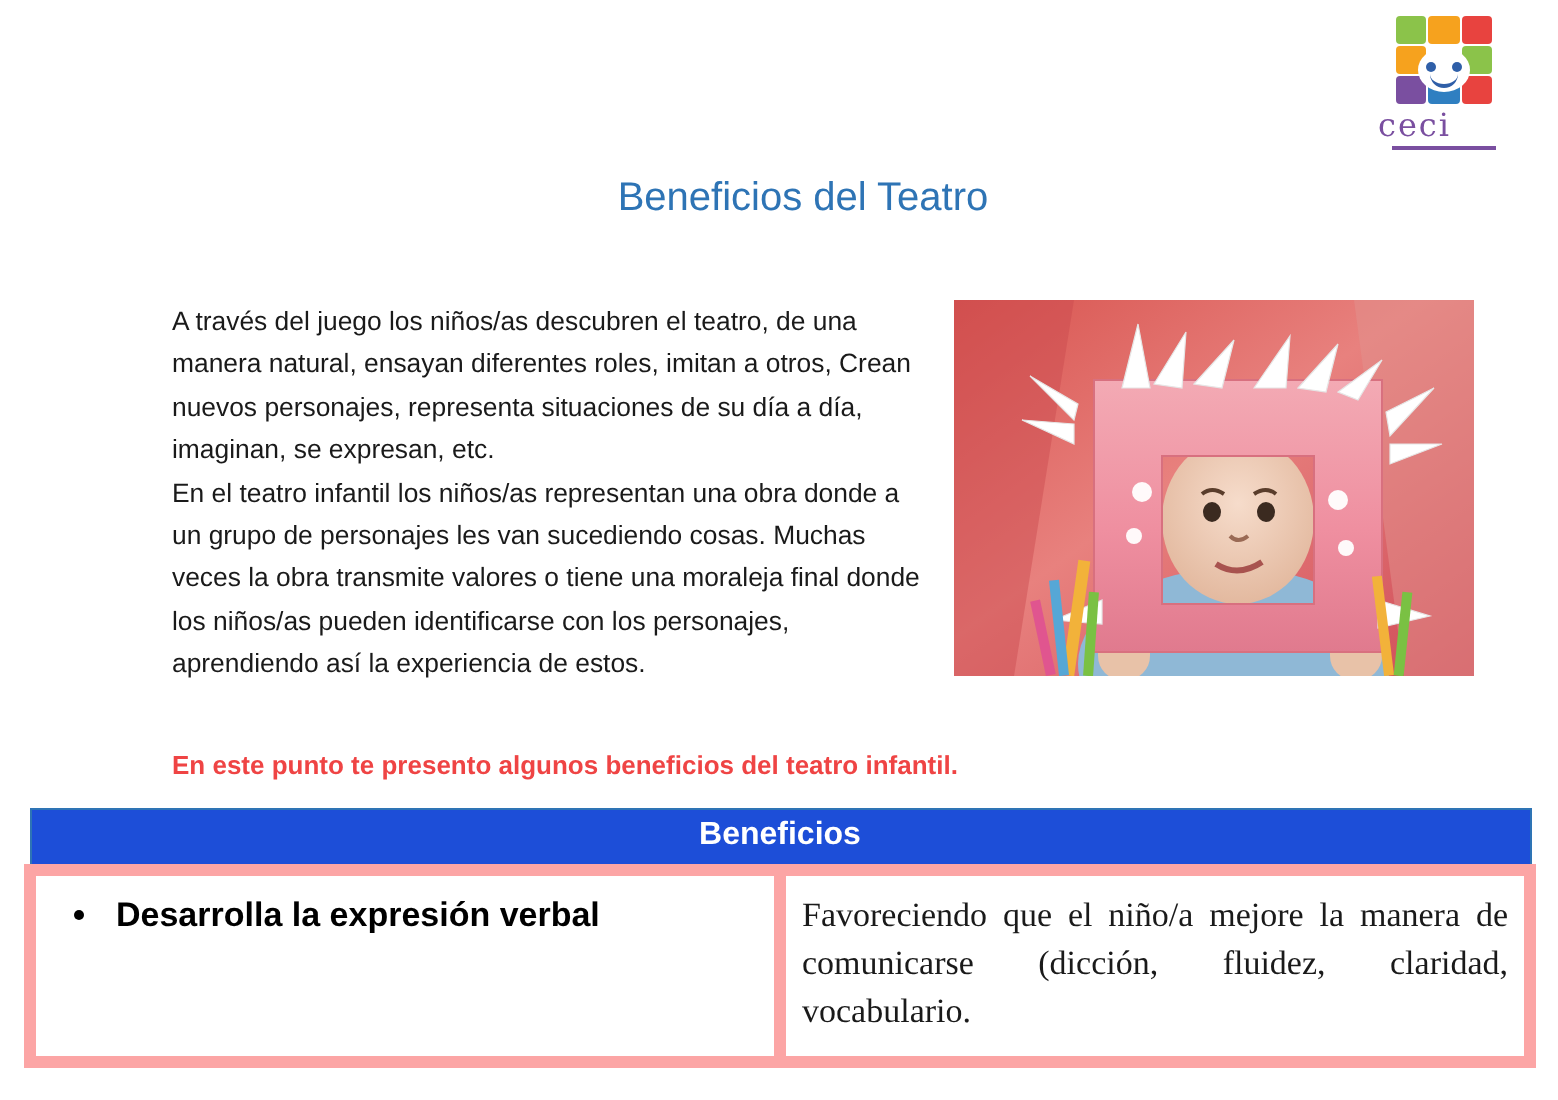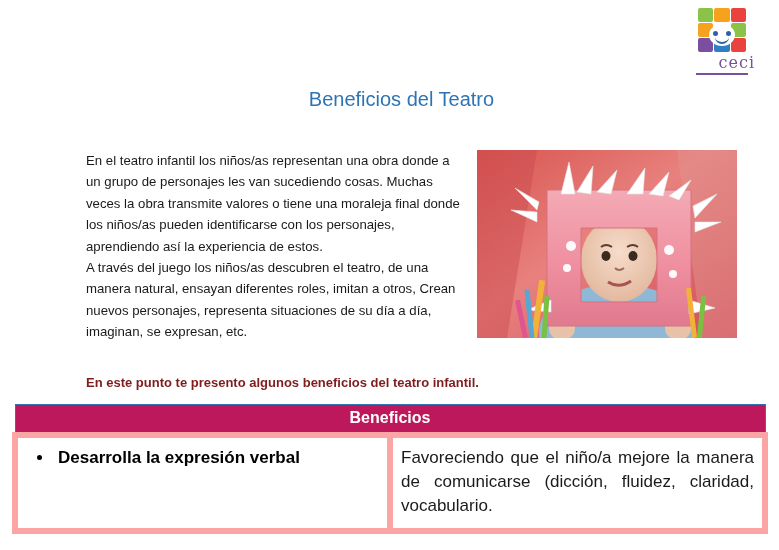--- a/index.html
+++ b/index.html
@@ -57,21 +57,21 @@
   .logo-face .smile {
     position: absolute;
     left: 6px;
     top: 11px;
     width: 14px;
     height: 7px;
     border-bottom: 2px solid #2f5fa8;
     border-radius: 0 0 14px 14px;
   }
   .logo-text {
-    text-align: right;
+    text-align: left;
     font-family: "DejaVu Serif", serif;
     font-size: 16px;
     color: #7a4fa0;
     letter-spacing: 1px;
     margin-top: 1px;
   }
   .logo-underline {
     width: 52px;
     height: 2px;
     background: #7a4fa0;
@@ -114,34 +114,34 @@
   }
   .photo svg { display: block; }
 
   
   .lead-in {
     position: absolute;
     top: 375px;
     left: 86px;
     font-size: 13px;
     font-weight: bold;
-    color: #7f1d1d;
+    color: #ef4444;
   }
 
   
   .benefits-table {
     position: absolute;
     top: 404px;
     left: 12px;
     width: 756px;
     border-collapse: collapse;
     table-layout: fixed;
   }
   .benefits-table th {
-    background: #be185d;
+    background: #1d4ed8;
     color: #ffffff;
     font-size: 16px;
     font-weight: bold;
     text-align: center;
     padding: 4px 0 5px 0;
     border: 1px solid #2e74b5;
   }
   .benefits-table td {
     border: 6px solid #fca5a5;
     vertical-align: top;
@@ -156,20 +156,21 @@
   }
   .cell-term ul {
     margin: 0;
     padding-left: 36px;
     list-style-type: disc;
   }
   .cell-term li { padding-left: 4px; }
   .cell-desc {
     text-align: justify;
     color: #1a1a1a;
+    font-family: Liberation Serif, serif;
   }
 </style>
 </head>
 <body>
 
 <div class="logo-wrap">
   <div class="logo-grid">
     <div class="logo-cell" style="background:#8bc34a"></div>
     <div class="logo-cell" style="background:#f6a21e"></div>
     <div class="logo-cell" style="background:#e8433f"></div>
@@ -185,22 +186,22 @@
     <span class="eye r"></span>
     <span class="smile"></span>
   </div>
   <div class="logo-text">ceci</div>
   <div class="logo-underline"></div>
 </div>
 
 <div class="doc-title">Beneficios del Teatro</div>
 
 <div class="intro">
+  <p>A través del juego los niños/as descubren el teatro, de una manera natural, ensayan diferentes roles, imitan a otros, Crean nuevos personajes, representa situaciones de su día a día, imaginan, se expresan, etc.</p>
   <p>En el teatro infantil los niños/as representan una obra donde a un grupo de personajes les van sucediendo cosas. Muchas veces la obra transmite valores o tiene una moraleja final donde los niños/as pueden identificarse con los personajes, aprendiendo así la experiencia de estos.</p>
-  <p>A través del juego los niños/as descubren el teatro, de una manera natural, ensayan diferentes roles, imitan a otros, Crean nuevos personajes, representa situaciones de su día a día, imaginan, se expresan, etc.</p>
 </div>
 
 <div class="photo">
   <svg width="260" height="188" viewBox="0 0 260 188" xmlns="http://www.w3.org/2000/svg" role="img">
     <defs>
       <linearGradient id="bgGrad" x1="0" y1="0" x2="1" y2="1">
         <stop offset="0%" stop-color="#d8544f"></stop>
         <stop offset="45%" stop-color="#e8817e"></stop>
         <stop offset="100%" stop-color="#cf4b57"></stop>
       </linearGradient>

